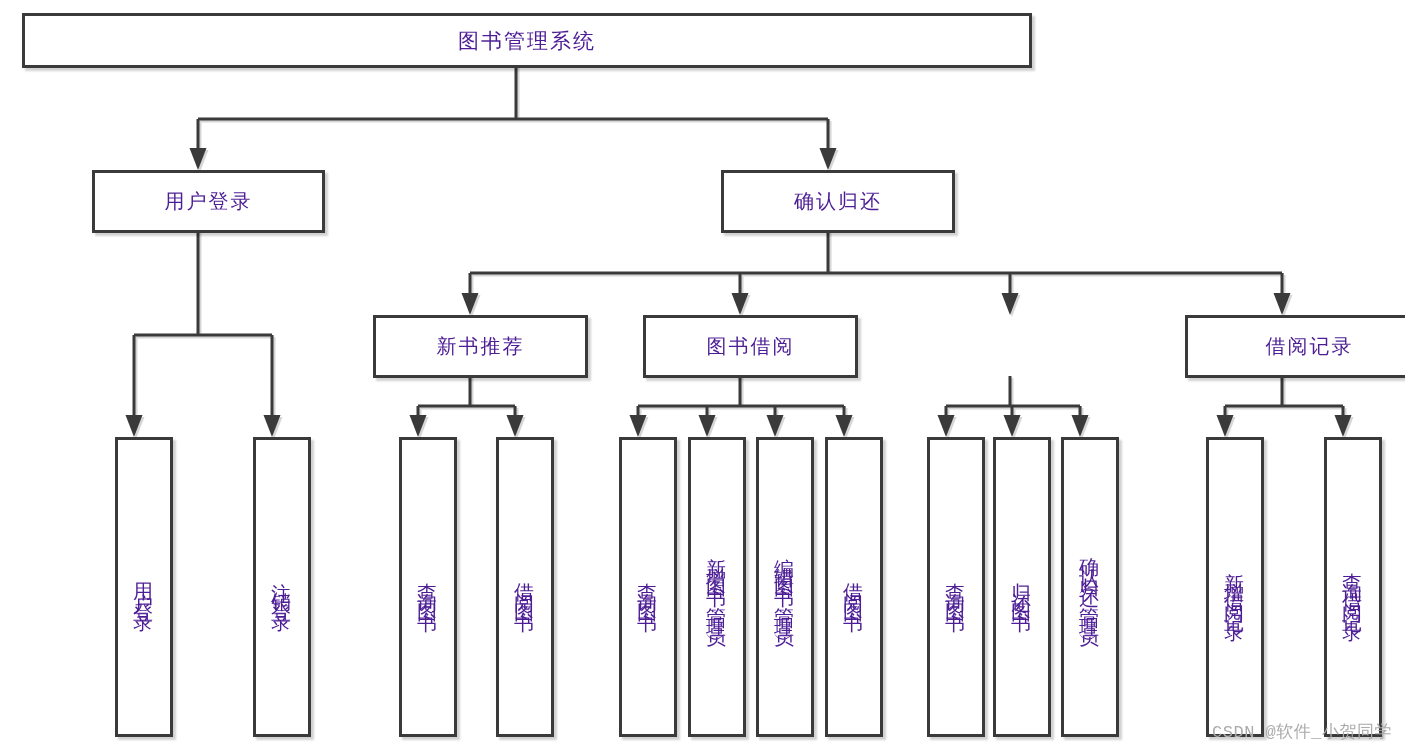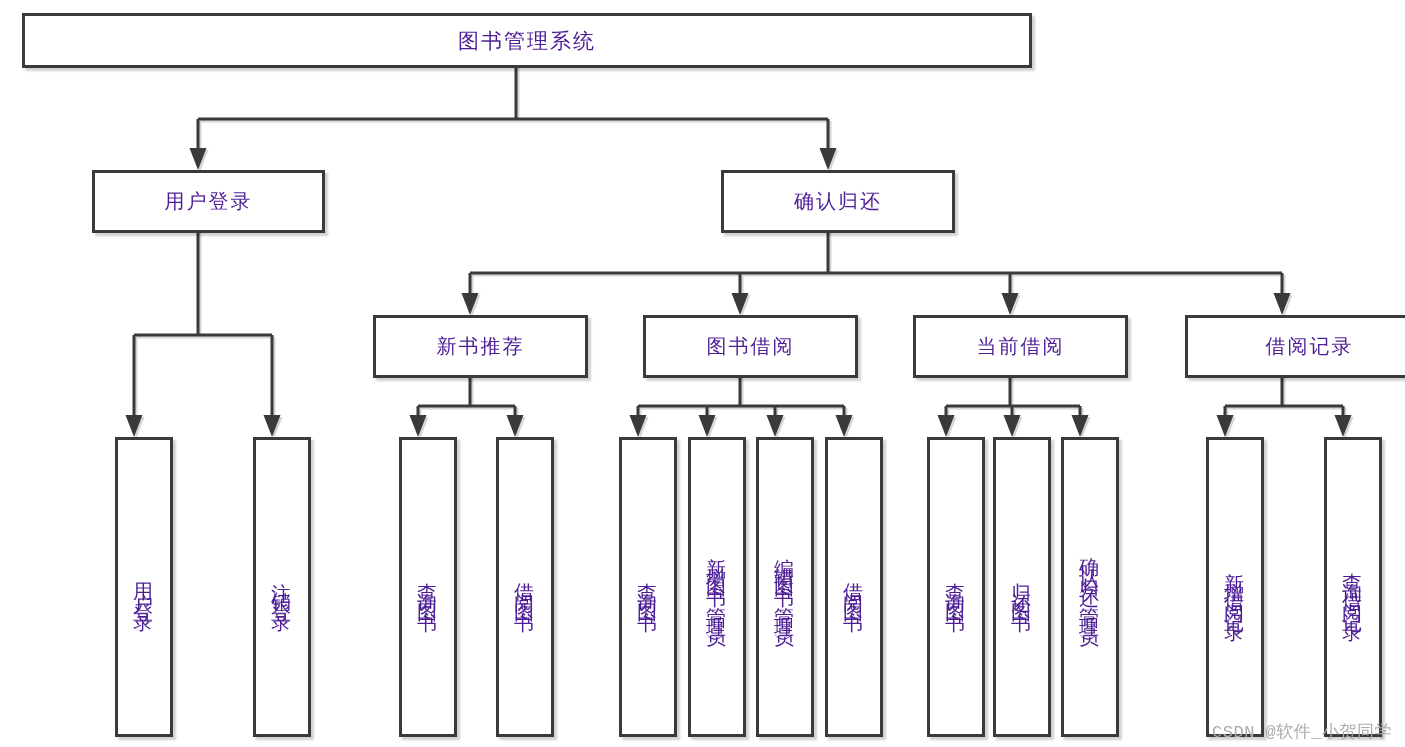--- a/index.html
+++ b/index.html
@@ -79,23 +79,20 @@
   <div class="node" style="left:711px;top:170px;width:234px;height:63px">
     <span>确认归还</span>
   </div>
 
   <div class="node" style="left:633px;top:315px;width:215px;height:63px">
     <span>图书借阅</span>
   </div>
   <div class="node" style="left:363px;top:315px;width:215px;height:63px">
     <span>新书推荐</span>
   </div>
-  <div class="node" style="left:903px;top:315px;width:215px;height:63px">
-    <span>当前借阅</span>
-  </div>
   <div class="node" style="left:1175px;top:315px;width:249px;height:63px">
     <span>借阅记录</span>
   </div>
 
   <div class="node v" style="left:105px;top:437px;width:58px;height:300px">
     <span>用户登录</span>
   </div>
   <div class="node v" style="left:243px;top:437px;width:58px;height:300px">
     <span>注销登录</span>
   </div>

